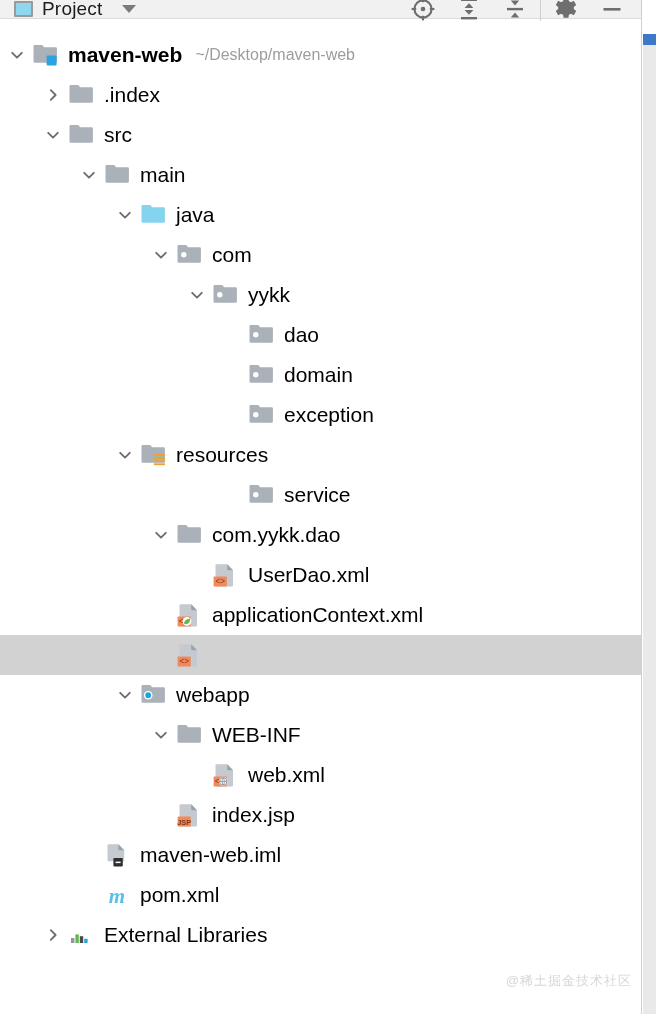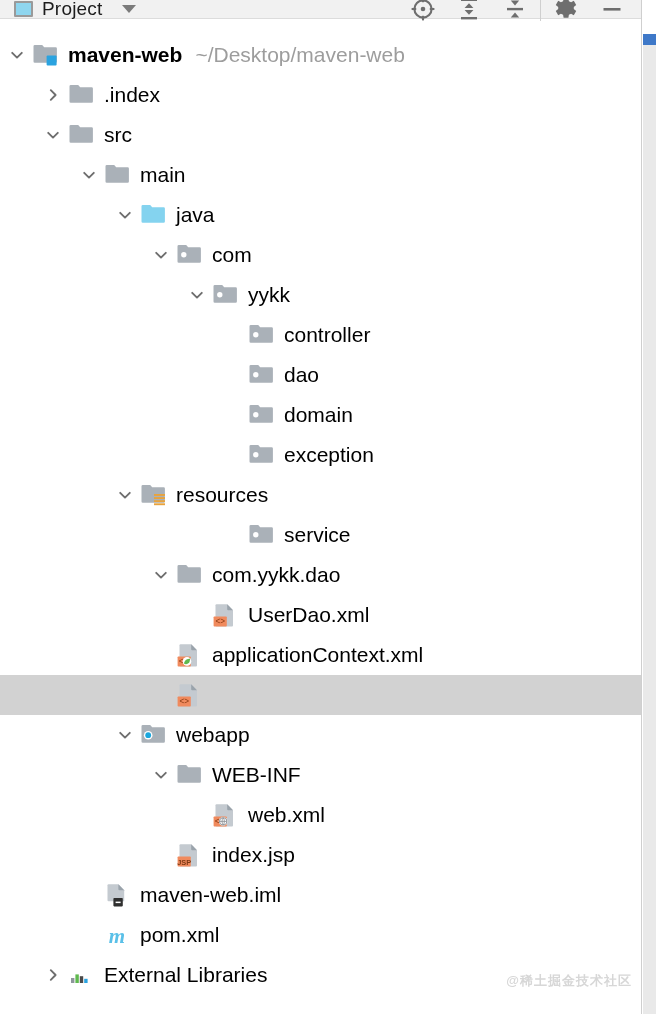--- a/index.html
+++ b/index.html
@@ -97,33 +97,32 @@
   }
   .icon-wrap svg { display: block; }
 
   .label {
     font-size: 21px; color: #000000;
     padding-left: 8px;
     line-height: 40px;
   }
   .label.bold { font-weight: bold; }
   .path {
-    font-size: 21px; color: #9d9d9d;
+    font-size: 16px; color: #9d9d9d;
     padding-left: 13px; line-height: 40px;
   }
 
   
   .watermark {
     position: absolute;
     right: 24px; bottom: 24px;
     font-size: 13px;
     color: #d7d7d7;
     letter-spacing: 1px;
     user-select: none;
-    font-weight: bold;
   }
 </style>
 </head>
 <body>
 
 <div id="app">
 
   <div class="toolbar">
     <div class="tb-left">
       <div class="proj-icon"></div>
@@ -288,31 +287,20 @@
       </div>
       <div class="row">
         <div style="flex: 0 0 220px; height: 40px;"></div>
         <div class="twisty"></div>
         <div class="icon-wrap">
           <svg width="24" height="24" viewBox="0 0 24 24">
             <path fill="#aab1b8" d="M0.5 3.2 A1.3 1.3 0 0 1 1.8 1.9 H9.2 L11.2 4.3 H22.6 A1.3 1.3 0 0 1 23.9 5.6 V18.4 A1.3 1.3 0 0 1 22.6 19.7 H1.8 A1.3 1.3 0 0 1 0.5 18.4 Z"></path>
             <circle cx="6.8" cy="11.8" r="2.7" fill="#ffffff"></circle>
           </svg>
         </div>
-        <span class="label">controller</span>
-      </div>
-      <div class="row">
-        <div style="flex: 0 0 220px; height: 40px;"></div>
-        <div class="twisty"></div>
-        <div class="icon-wrap">
-          <svg width="24" height="24" viewBox="0 0 24 24">
-            <path fill="#aab1b8" d="M0.5 3.2 A1.3 1.3 0 0 1 1.8 1.9 H9.2 L11.2 4.3 H22.6 A1.3 1.3 0 0 1 23.9 5.6 V18.4 A1.3 1.3 0 0 1 22.6 19.7 H1.8 A1.3 1.3 0 0 1 0.5 18.4 Z"></path>
-            <circle cx="6.8" cy="11.8" r="2.7" fill="#ffffff"></circle>
-          </svg>
-        </div>
         <span class="label">dao</span>
       </div>
       <div class="row">
         <div style="flex: 0 0 220px; height: 40px;"></div>
         <div class="twisty"></div>
         <div class="icon-wrap">
           <svg width="24" height="24" viewBox="0 0 24 24">
             <path fill="#aab1b8" d="M0.5 3.2 A1.3 1.3 0 0 1 1.8 1.9 H9.2 L11.2 4.3 H22.6 A1.3 1.3 0 0 1 23.9 5.6 V18.4 A1.3 1.3 0 0 1 22.6 19.7 H1.8 A1.3 1.3 0 0 1 0.5 18.4 Z"></path>
             <circle cx="6.8" cy="11.8" r="2.7" fill="#ffffff"></circle>
           </svg>

